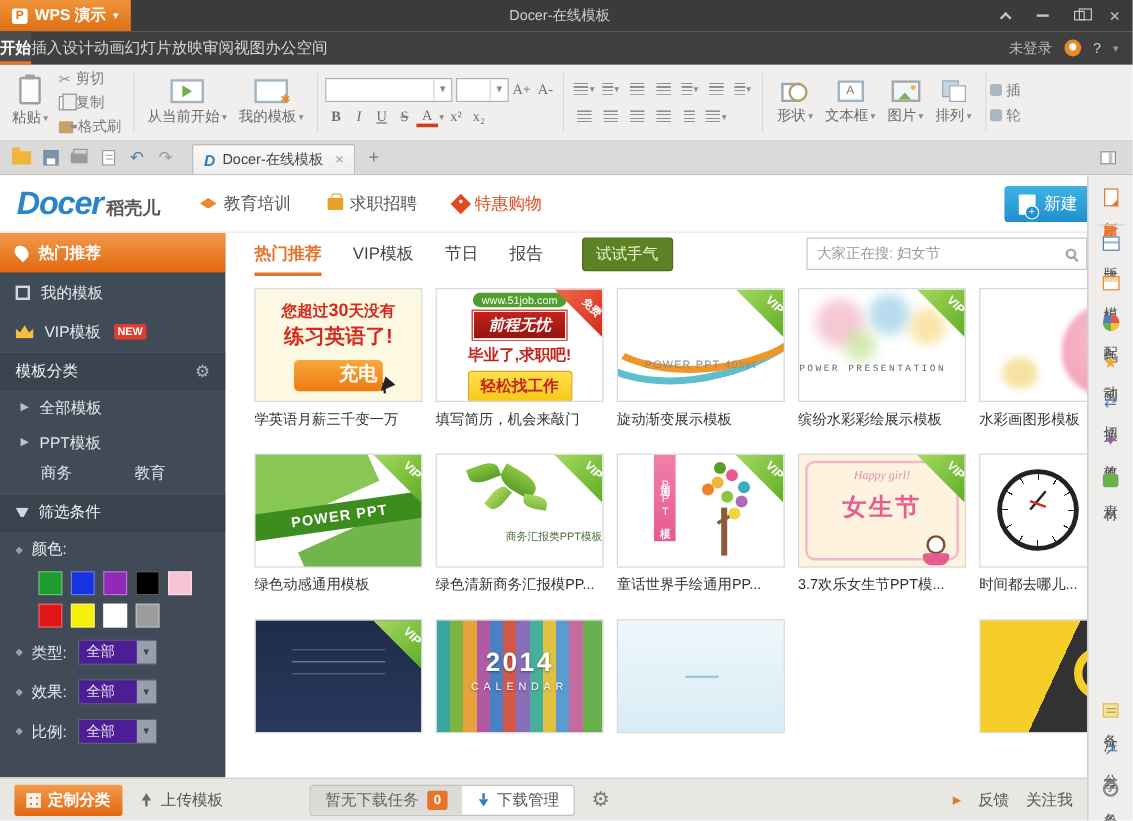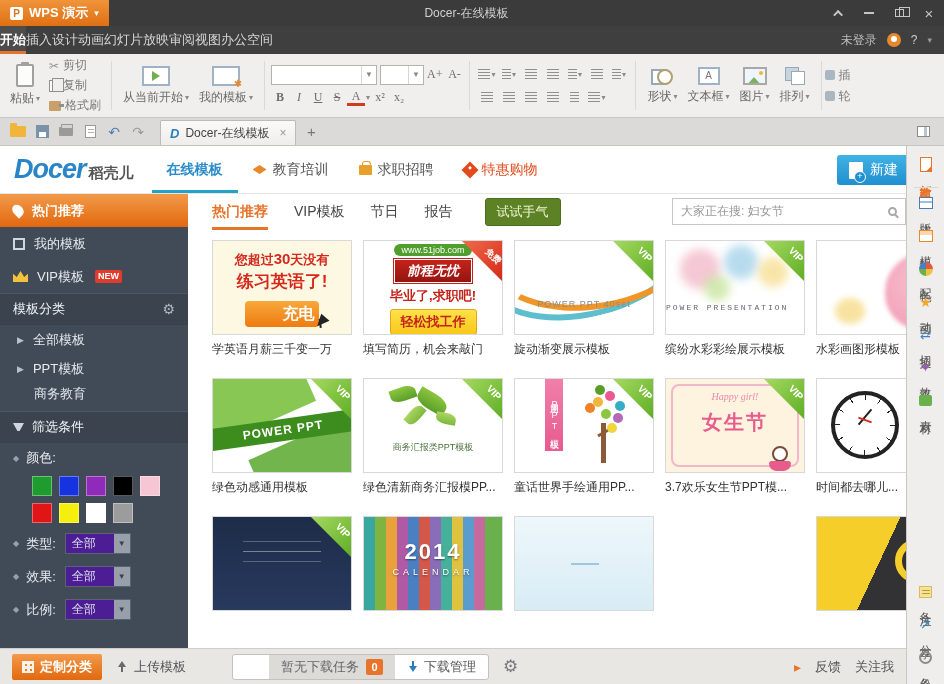--- a/index.html
+++ b/index.html
@@ -120,21 +120,21 @@
   .sitem.active{background:linear-gradient(#f29a4a,#e2680f);color:#fff;font-weight:bold;}
   .ic-flame{width:10px;height:13px;background:#fff;border-radius:50% 50% 50% 0;transform:rotate(-45deg);}
   .ic-mydoc{width:12px;height:12px;border:2px solid #cfd6dd;background:transparent;}
   .ic-crown{width:15px;height:11px;background:#f2c23c;clip-path:polygon(0 100%,0 25%,25% 55%,50% 0,75% 55%,100% 25%,100% 100%);}
   .badge-new{background:#e03c2d;color:#fff;font-size:9px;font-weight:bold;padding:0 3px;border-radius:2px;height:13px;line-height:13px;margin-left:2px;}
   .shead{height:32px;display:flex;align-items:center;gap:8px;padding:0 13px;background:#3a434e;border-top:1px solid #4d5866;border-bottom:1px solid #39414b;color:#f2f5f8;}
   .gearbtn{margin-left:auto;color:#aeb8c2;font-size:14px;}
   .ic-funnel{width:11px;height:8px;background:#cfd6dd;clip-path:polygon(0 0,100% 0,60% 100%,40% 100%);position:relative;}
   .trow{height:29px;display:flex;align-items:center;gap:9px;padding:0 13px 0 17px;}
   .tarrow{font-size:9px;color:#b9c2cc;}
-  .tchildren{display:flex;padding:2px 0 8px 34px;color:#dfe4ea;}
+  .tchildren{display:flex;gap:52px;padding:2px 0 8px 34px;color:#dfe4ea;}
   .frow{display:flex;align-items:center;gap:7px;padding:6px 13px;}
   .diam{font-size:8px;color:#93a0ad;}
   .swrow{display:flex;gap:7px;padding:3px 0 4px 32px;}
   .sw{width:20px;height:20px;border:1px solid rgba(255,255,255,.35);}
   .sdd{width:66px;height:21px;background:#4c1d95;border:1px solid #5a6470;display:flex;align-items:center;margin-left:2px;}
   .sddv{flex:1;padding-left:6px;color:#dfe3e8;font-size:12px;}
   .sdda{width:16px;height:100%;background:#97a0aa;color:#39414b;display:flex;align-items:center;justify-content:center;font-size:8px;}
 
   
   .main{flex:1;background:#fff;overflow:hidden;display:flex;flex-direction:column;position:relative;}
@@ -193,21 +193,21 @@
   .t-gpower::before{content:"";position:absolute;left:-30px;top:-40px;width:120px;height:90px;background:#7cc142;transform:rotate(-24deg);opacity:.9;}
   .t-gpower::after{content:"";position:absolute;right:-40px;bottom:-48px;width:130px;height:90px;background:#5aa82e;transform:rotate(-24deg);opacity:.85;}
   .gband{position:absolute;left:-6px;top:40px;width:152px;height:22px;background:#3d8c1e;transform:rotate(-8deg);display:flex;align-items:center;justify-content:center;color:#fff;font-weight:bold;font-size:12px;letter-spacing:1px;z-index:2;}
 
   .t-leaves{background:#fff;}
   .leaf{position:absolute;width:26px;height:14px;background:linear-gradient(#8cc63e,#5a9e2a);border-radius:0 50% 0 50%;}
   .lf1{left:26px;top:8px;transform:rotate(-20deg);}
   .lf2{left:52px;top:14px;transform:rotate(30deg);width:32px;height:17px;}
   .lf3{left:40px;top:30px;transform:rotate(-50deg);width:22px;height:12px;background:linear-gradient(#aed564,#7cb83e);}
   .lf4{left:72px;top:34px;transform:rotate(10deg);width:20px;height:11px;background:linear-gradient(#aed564,#7cb83e);}
-  .tl-title{position:absolute;top:62px;width:100%;text-align:center;font-size:9px;color:#4a6e3a;}
+  .tl-title{position:absolute;top:62px;width:100%;text-align:right;font-size:9px;color:#4a6e3a;}
 
   .t-tree{background:#fff;}
   .tband{position:absolute;left:30px;top:0;width:18px;height:72px;background:linear-gradient(#f080a8,#e85a90);color:#fff;font-size:9px;writing-mode:vertical-rl;text-orientation:upright;display:flex;align-items:center;justify-content:center;letter-spacing:1px;}
   .trunk{position:absolute;left:86px;top:44px;width:5px;height:40px;background:#8a5a3a;}
   .trunk::after{content:"";position:absolute;left:-4px;top:8px;width:14px;height:3px;background:#8a5a3a;transform:rotate(-30deg);}
   .foliage{position:absolute;left:78px;top:18px;width:10px;height:10px;border-radius:50%;background:#f2b63c;
     box-shadow:12px -6px 0 #e85a90,22px 4px 0 #35aec4,8px 12px 0 #8cc63e,20px 16px 0 #b06ab8,-8px 6px 0 #f08228,2px -12px 0 #5a9e2a,14px 26px 0 #f2d43c;}
 
   .t-girls{background:#fdf3df;}
   .t-girls::before{content:"";position:absolute;inset:5px;border:2px solid #f3b7cb;border-radius:8px;}
@@ -241,21 +241,21 @@
   .y3d-ring::after{content:"";position:absolute;left:12px;top:12px;width:6px;height:6px;border-radius:50%;background:#f6ce29;}
 
   
   .bottombar{height:36px;background:#e9e7e4;border-top:1px solid #cfcdc9;display:flex;align-items:center;padding:0 12px;gap:14px;flex:none;font-size:13px;color:#555;overflow:hidden;}
   .btn-orange{background:linear-gradient(#f29a4a,#e2680f);color:#fff;border-radius:2px;height:26px;display:flex;align-items:center;gap:6px;padding:0 10px;font-weight:bold;}
   .ic-grid{width:12px;height:12px;background:repeating-linear-gradient(90deg,#fff 0 3px,transparent 3px 5px),repeating-linear-gradient(#fff 0 3px,transparent 3px 5px);opacity:.9;}
   .upload{display:flex;align-items:center;gap:6px;}
   .ic-up{width:12px;height:12px;position:relative;}
   .ic-up::before{content:"";position:absolute;left:2px;top:0;border-left:4px solid transparent;border-right:4px solid transparent;border-bottom:6px solid #6a6a68;}
   .ic-up::after{content:"";position:absolute;left:5px;top:5px;width:2px;height:6px;background:#6a6a68;}
-  .dlgroup{margin-left:32px;display:flex;align-items:stretch;height:26px;border:1px solid #c3c1be;border-radius:3px;overflow:hidden;background:#fff;padding-left:36px;}
+  .dlgroup{margin-left:58px;display:flex;align-items:stretch;height:26px;border:1px solid #c3c1be;border-radius:3px;overflow:hidden;background:#fff;}
   .dlseg1{background:#dddbd8;padding:0 12px;display:flex;gap:7px;align-items:center;color:#666;}
   .count{background:#e8742c;color:#fff;border-radius:2px;min-width:17px;text-align:center;font-size:11px;height:16px;line-height:16px;padding:0 3px;font-weight:bold;}
   .dlseg2{padding:0 12px;display:flex;gap:6px;align-items:center;color:#555;}
   .ic-down{width:11px;height:11px;position:relative;}
   .ic-down::before{content:"";position:absolute;left:2px;bottom:0;border-left:4px solid transparent;border-right:4px solid transparent;border-top:6px solid #2a7fc1;}
   .ic-down::after{content:"";position:absolute;left:5px;top:0;width:2px;height:5px;background:#2a7fc1;}
   .gearbtn2{color:#7a7a78;font-size:17px;}
   .bb-right{margin-left:auto;display:flex;align-items:center;gap:14px;white-space:nowrap;}
   .chevr{color:#e8742c;font-weight:bold;font-size:14px;}
 
@@ -520,23 +520,20 @@
   </div>
 
   <div class="content">
     <div class="left-content">
 
       <div class="docer-head">
         <div class="dlogo">
           <span class="en">Docer</span>
           <span class="cn">稻壳儿</span>
         </div>
-        <div class="htab active">
-            <span>在线模板</span>
-          </div>
         <div class="htab">
             <span class="ic-cap"></span>
             <span>教育培训</span>
           </div>
         <div class="htab">
             <span class="ic-bag"></span>
             <span>求职招聘</span>
           </div>
         <div class="htab hot">
             <span class="ic-tag"></span>

